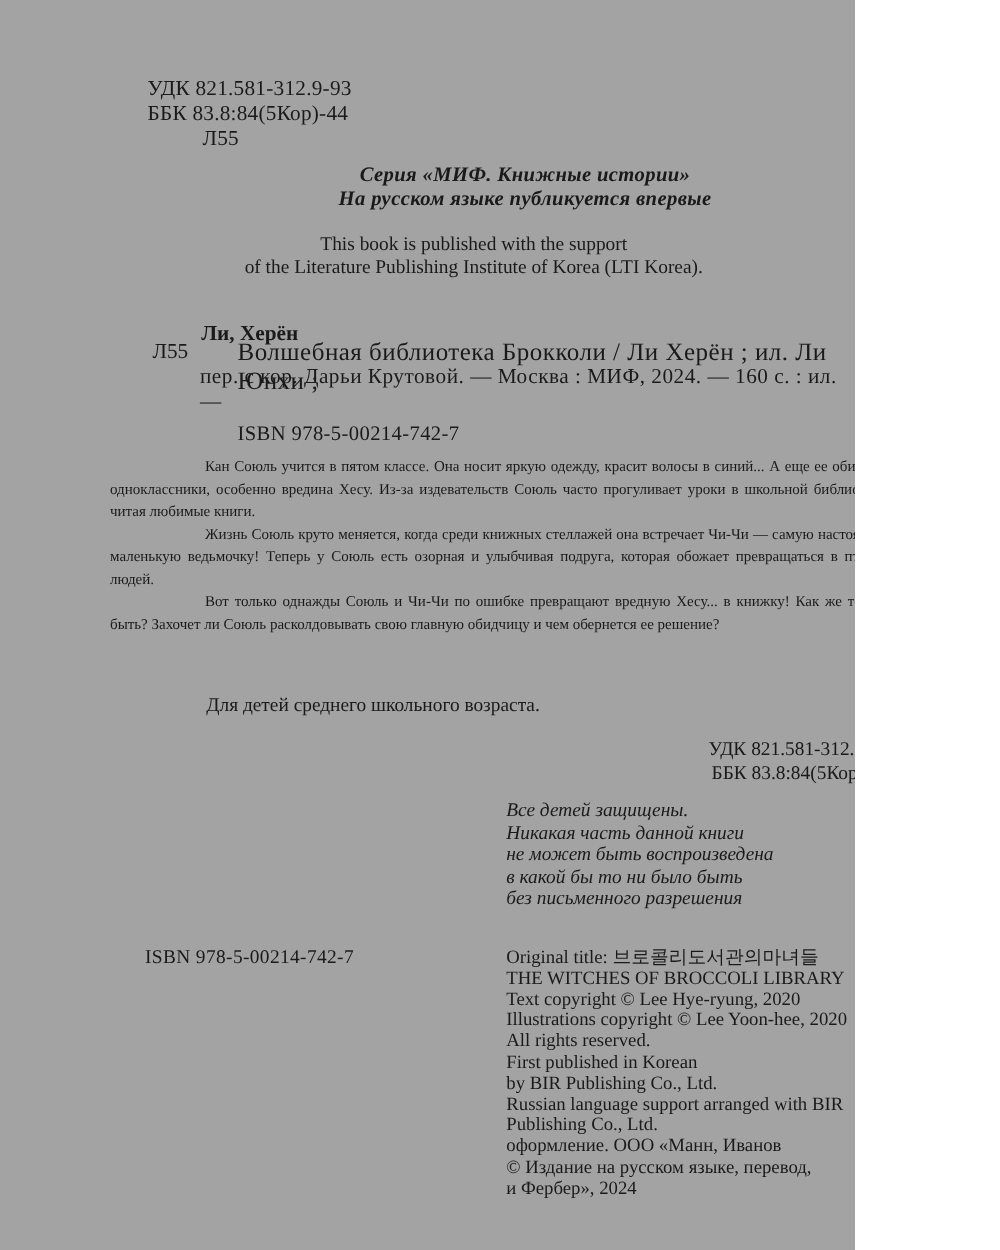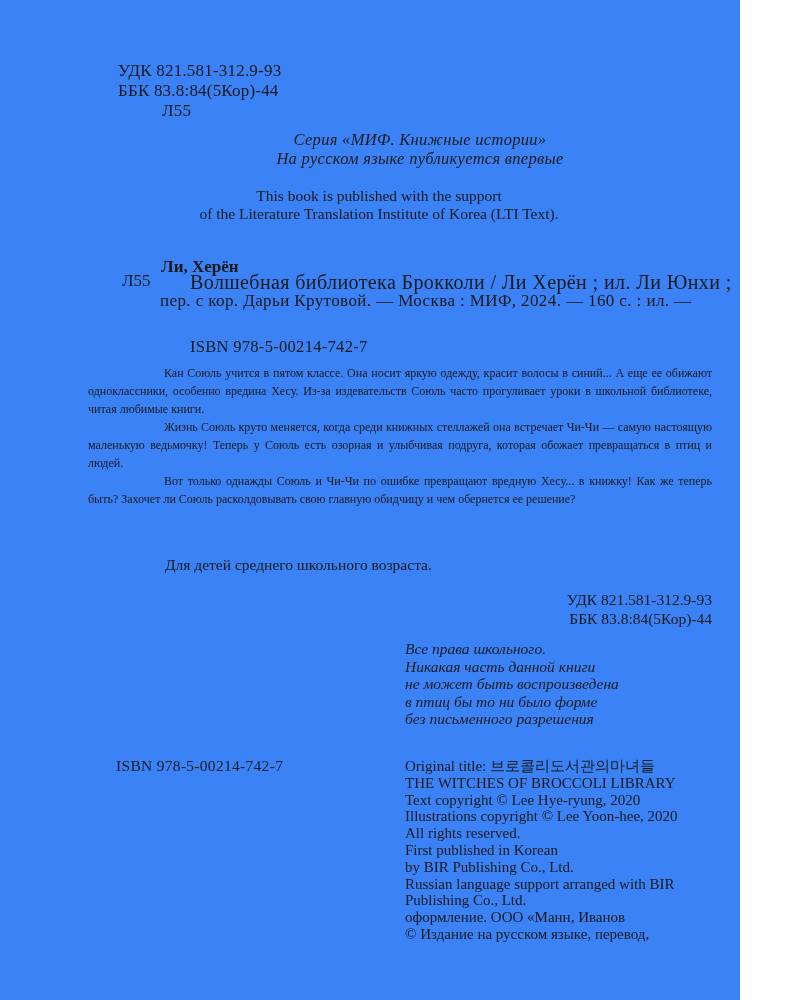--- a/index.html
+++ b/index.html
@@ -1,35 +1,35 @@
 <!DOCTYPE html>
 <html><head>
 <meta charset="utf-8">
 <style>
   html, body { margin: 0; padding: 0; background: #ffffff; }
   .page {
     position: relative;
-    width: 740px;
+    width: 684px;
     height: 1000px;
-    background: #3b82f6;
+    background: #a3a3a3;
     color: #1a1a1a;
     font-family: "Liberation Serif", "DejaVu Serif", serif;
     overflow: hidden;
   }
   .abs { position: absolute; }
 
   
   .top-class { left: 118px; top: 61px; font-size: 17px; line-height: 20px; letter-spacing: 0.2px; }
   .top-class .sign { padding-left: 44px; }
 
   
   .series-note {
     left: 40px; top: 130px; width: 760px;
     text-align: center; font-style: italic;
-    font-size: 16.5px; line-height: 19px; letter-spacing: 0.3px;
+    font-size: 16.5px; line-height: 19px; letter-spacing: 0.3px; font-weight: bold;
   }
 
   
   .support-note {
     left: 0; top: 187px; width: 758px;
     text-align: center; font-size: 15.5px; line-height: 17.5px;
   }
 
   
   .author-heading { left: 161px; top: 257px; font-weight: bold; font-size: 17px; }
@@ -80,21 +80,21 @@
     <div class="sign">Л55</div>
   </div>
 
   <div class="abs series-note">
     <div>Серия «МИФ. Книжные истории»</div>
     <div>На русском языке публикуется впервые</div>
   </div>
 
   <div class="abs support-note">
     <div>This book is published with the support</div>
-    <div>of the Literature Translation Institute of Korea (LTI Text).</div>
+    <div>of the Literature Publishing Institute of Korea (LTI Korea).</div>
   </div>
 
   <div class="abs author-heading">Ли, Херён</div>
 
   <div class="abs entry-sign">Л55</div>
   <div class="abs entry-line1">Волшебная библиотека Брокколи / Ли Херён ; ил. Ли Юнхи ;</div>
   <div class="abs entry-line2">пер. с кор. Дарьи Крутовой. — Москва : МИФ, 2024. — 160 с. : ил. —</div>
   <div class="abs isbn-top">ISBN 978-5-00214-742-7</div>
 
   <div class="abs annotation">
@@ -104,36 +104,37 @@
   </div>
 
   <div class="abs audience">Для детей среднего школьного возраста.</div>
 
   <div class="abs bottom-class">
     <div>УДК 821.581-312.9-93</div>
     <div>ББК 83.8:84(5Кор)-44</div>
   </div>
 
   <div class="abs rights-notice">
-    <div>Все права школьного.</div>
+    <div>Все детей защищены.</div>
     <div>Никакая часть данной книги</div>
     <div>не может быть воспроизведена</div>
-    <div>в птиц бы то ни было форме</div>
+    <div>в какой бы то ни было быть</div>
     <div>без письменного разрешения</div>
   </div>
 
   <div class="abs isbn-bottom">ISBN 978-5-00214-742-7</div>
 
   <div class="abs copyright-col">
     <div>Original title: 브로콜리도서관의마녀들</div>
     <div>THE WITCHES OF BROCCOLI LIBRARY</div>
     <div>Text copyright © Lee Hye-ryung, 2020</div>
     <div>Illustrations copyright © Lee Yoon-hee, 2020</div>
     <div>All rights reserved.</div>
     <div>First published in Korean</div>
     <div>by BIR Publishing Co., Ltd.</div>
     <div>Russian language support arranged with BIR</div>
     <div>Publishing Co., Ltd.</div>
     <div>оформление. ООО «Манн, Иванов</div>
     <div>© Издание на русском языке, перевод,</div>
+    <div>и Фербер», 2024</div>
   </div>
 
 </div>
 
 </body></html>

